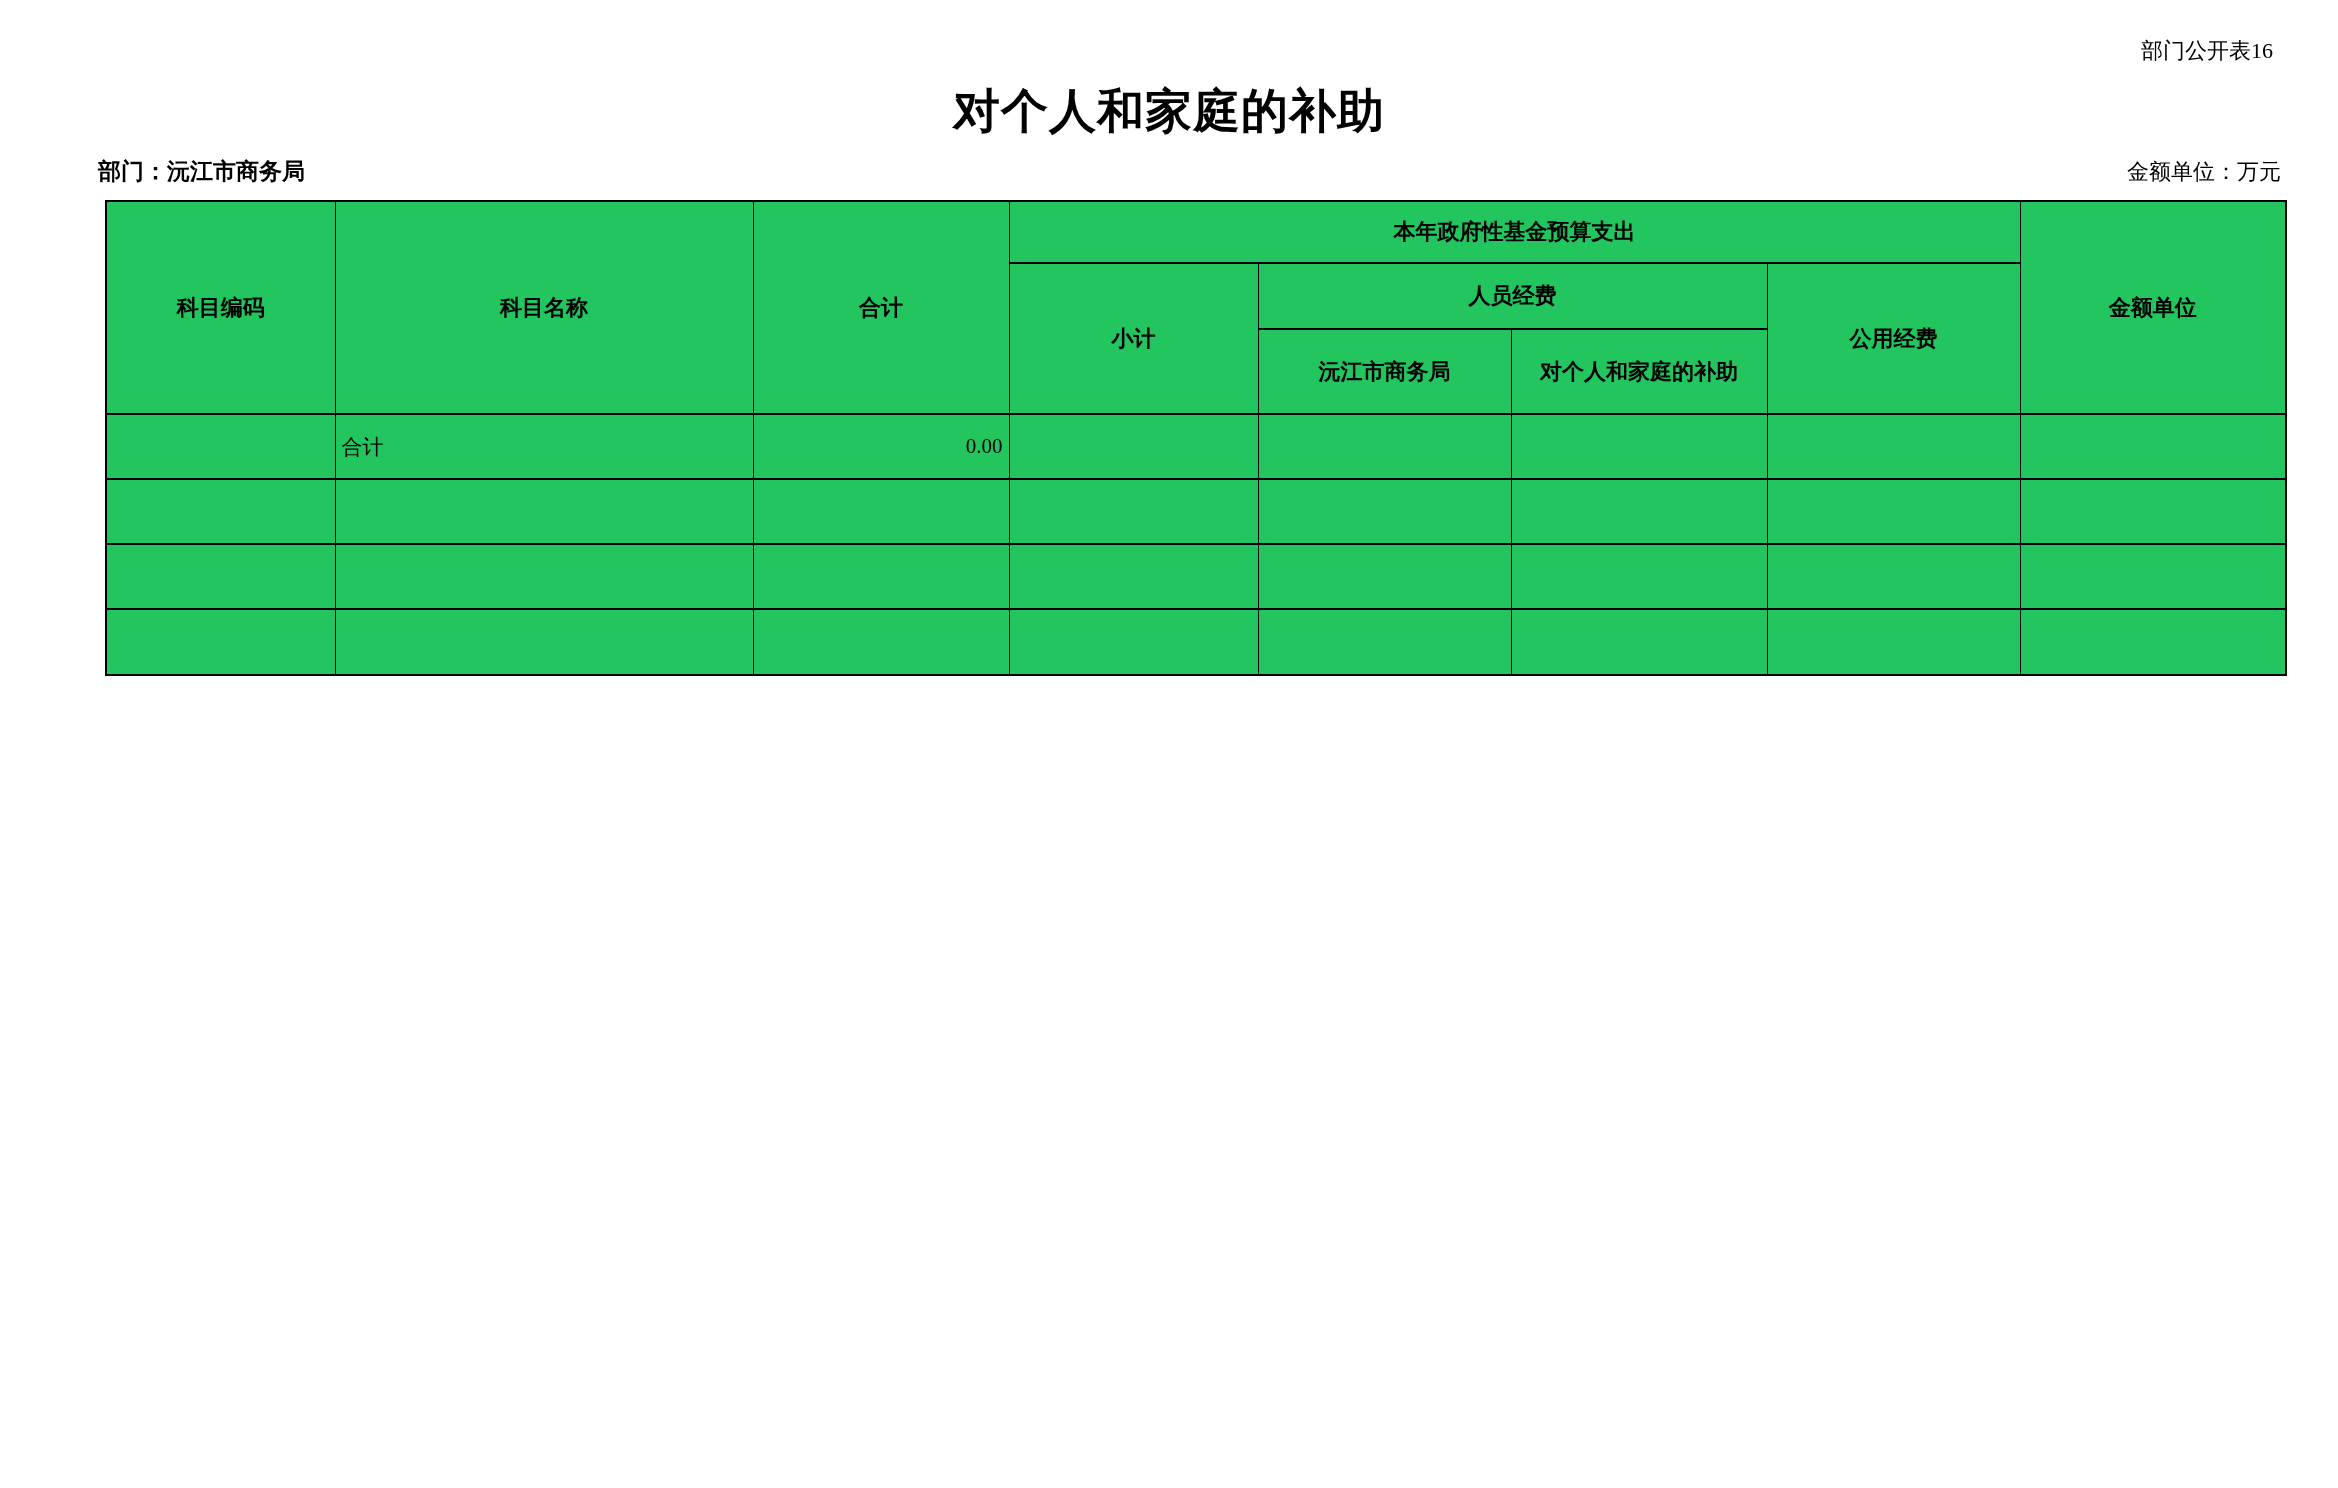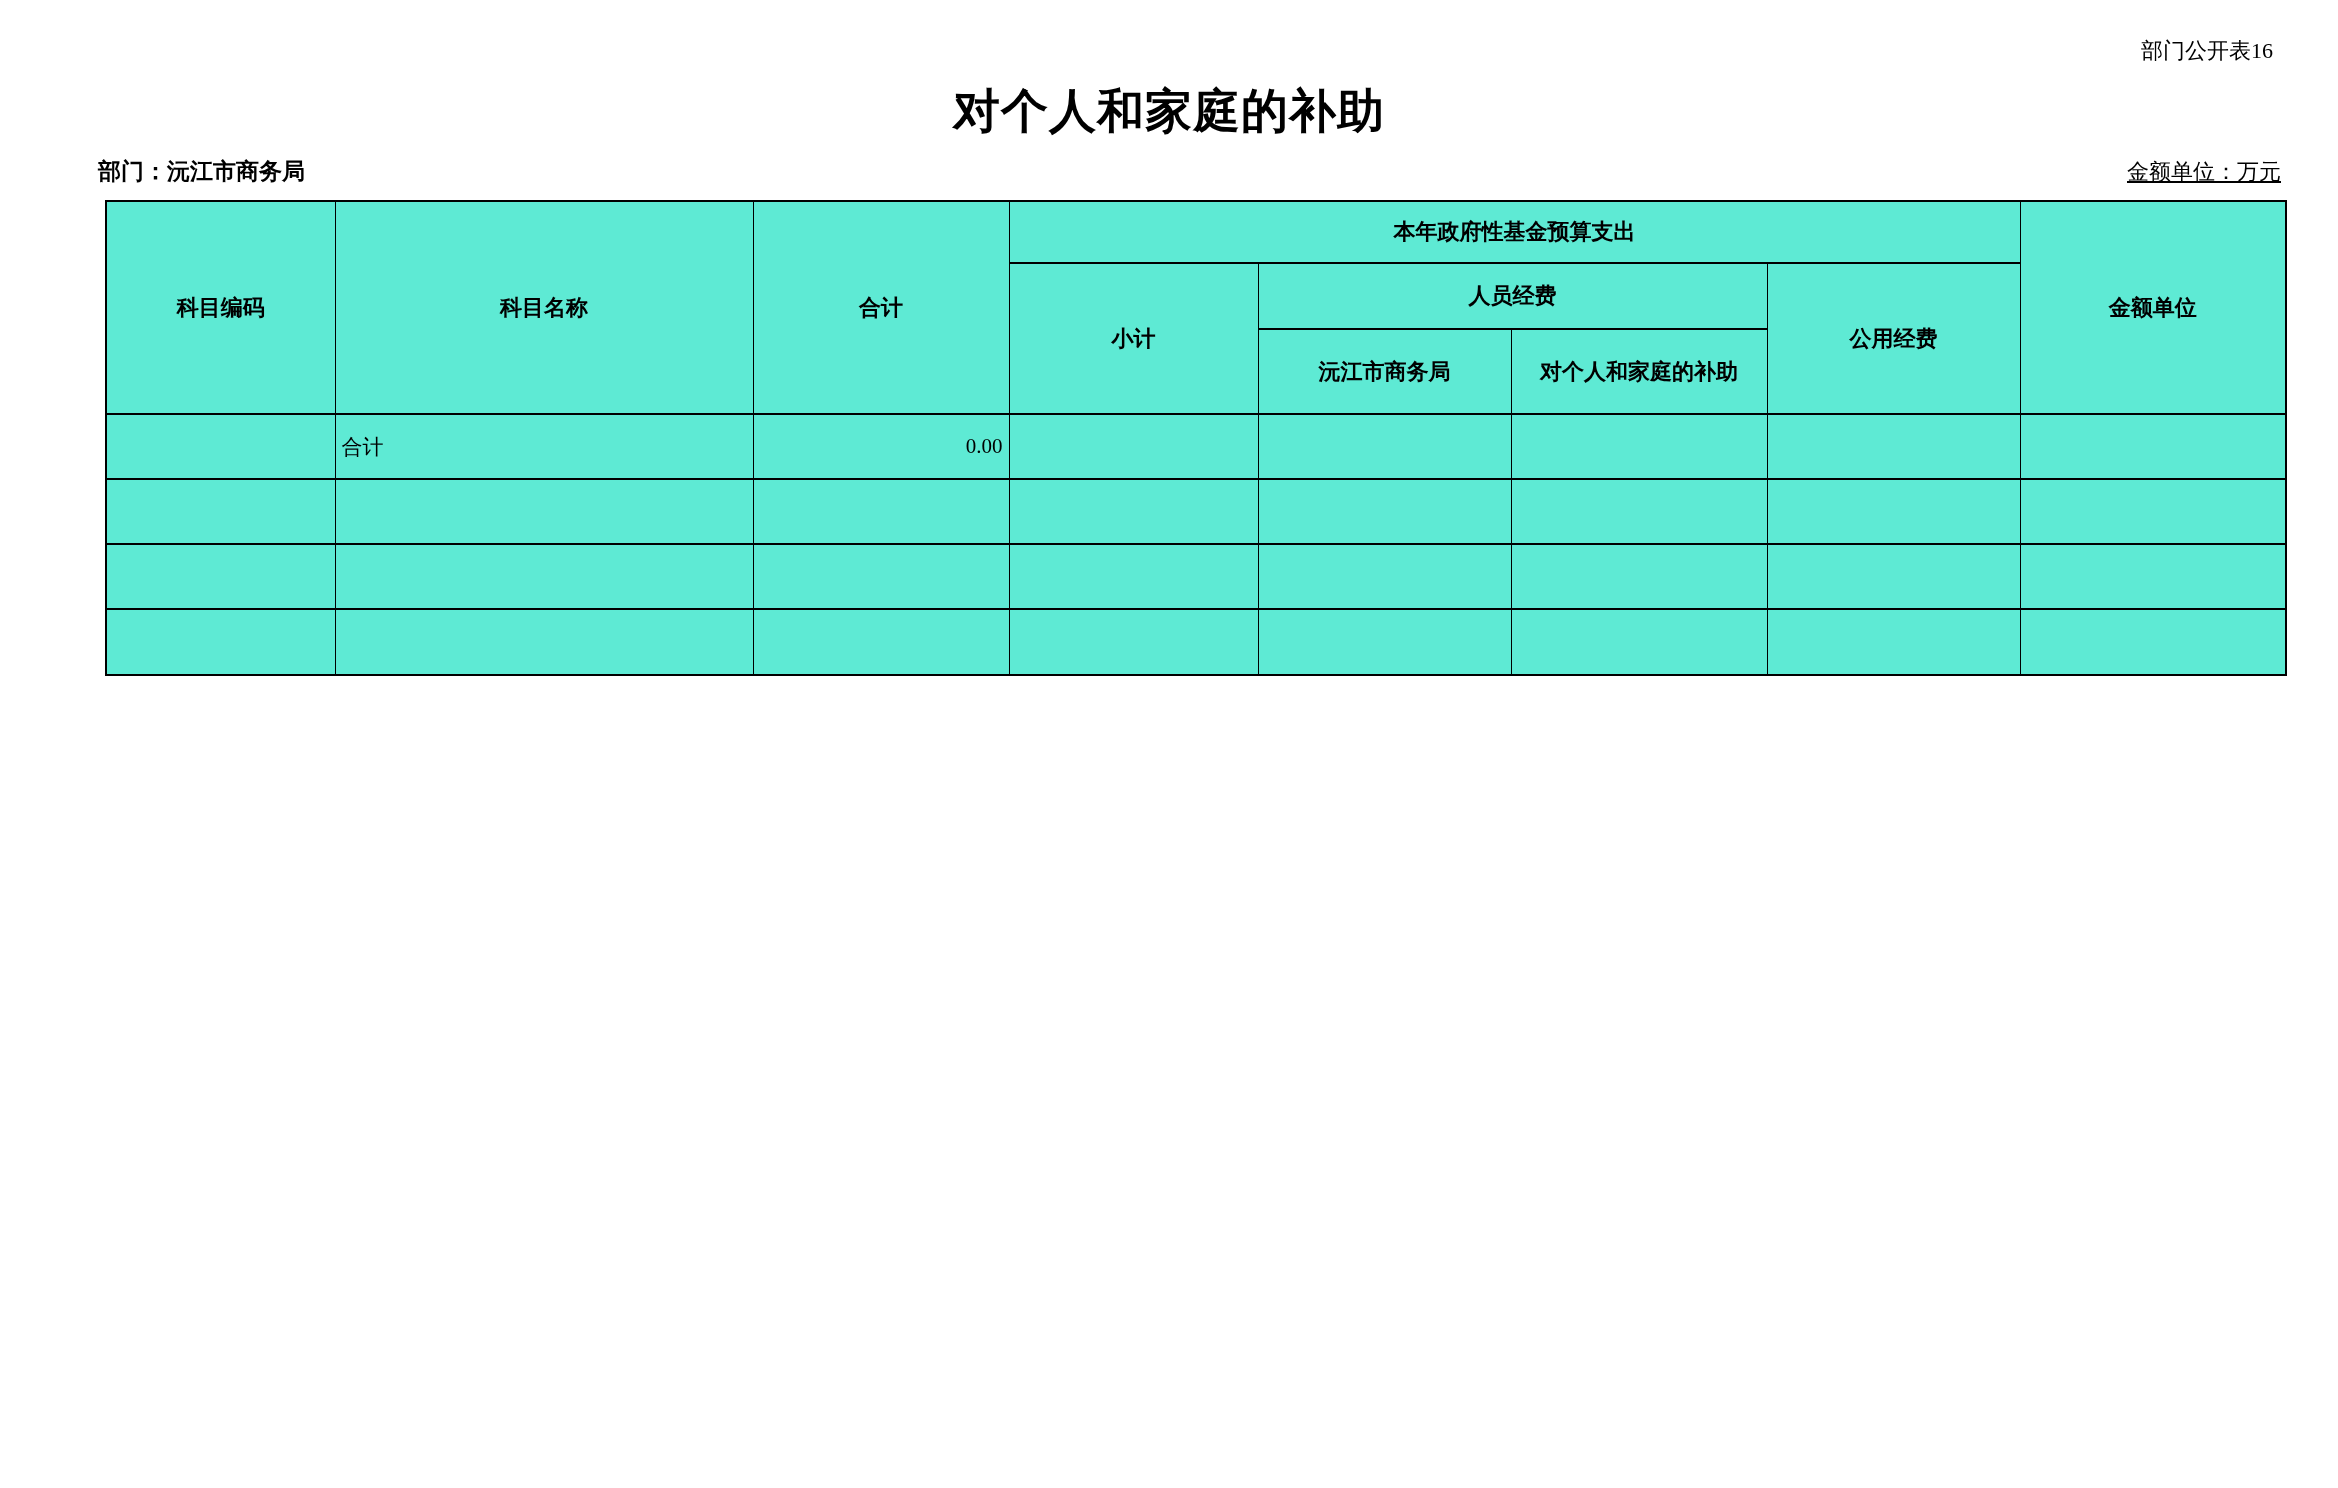--- a/index.html
+++ b/index.html
@@ -46,40 +46,39 @@
     font-weight: bold;
     white-space: nowrap;
   }
   .unit {
     position: absolute;
     top: 157px;
     right: 57px;
     font-size: 22px;
     line-height: 30px;
     white-space: nowrap;
-    text-decoration: underline;
   }
   table.budget-table {
     position: absolute;
     left: 105px;
     top: 200px;
     width: 2180px;
     border-collapse: collapse;
     table-layout: fixed;
     border: 2px solid #000;
   }
   table.budget-table th,
   table.budget-table td {
     border-left: 1px solid #000;
     border-right: 1px solid #000;
     border-top: 2px solid #000;
     border-bottom: 2px solid #000;
     overflow: hidden;
     vertical-align: middle;
-    background: #5eead4;
+    background: #22c55e;
   }
   table.budget-table th {
     font-size: 22px;
     font-weight: bold;
     text-align: center;
     padding: 0 4px;
   }
   table.budget-table td {
     font-size: 21px;
     font-weight: normal;

